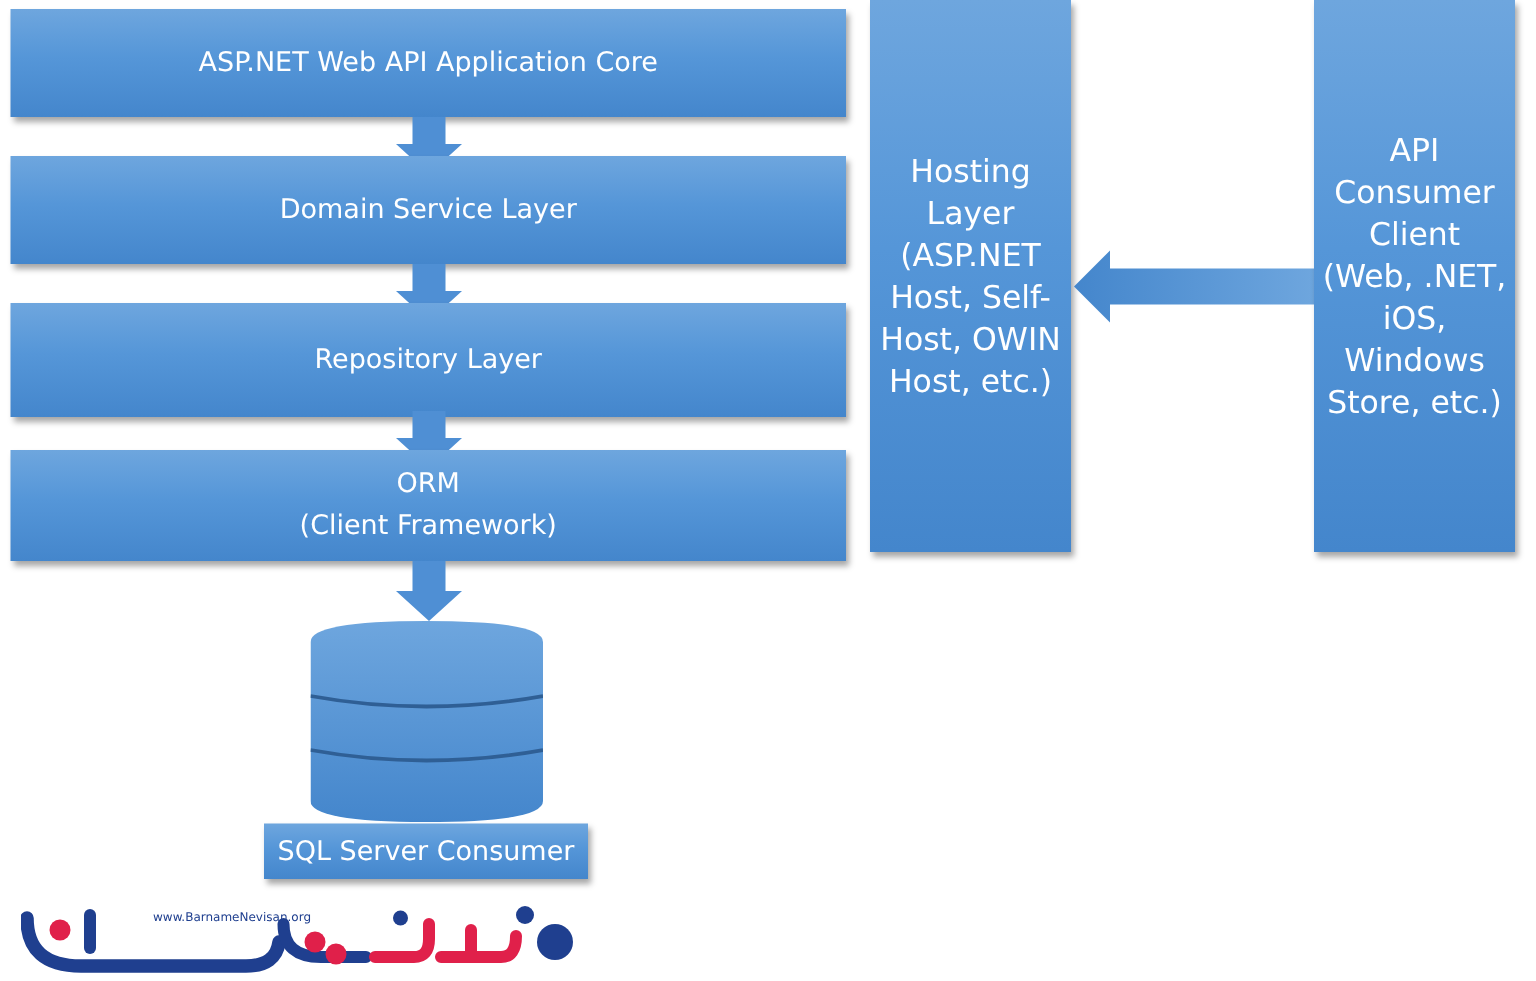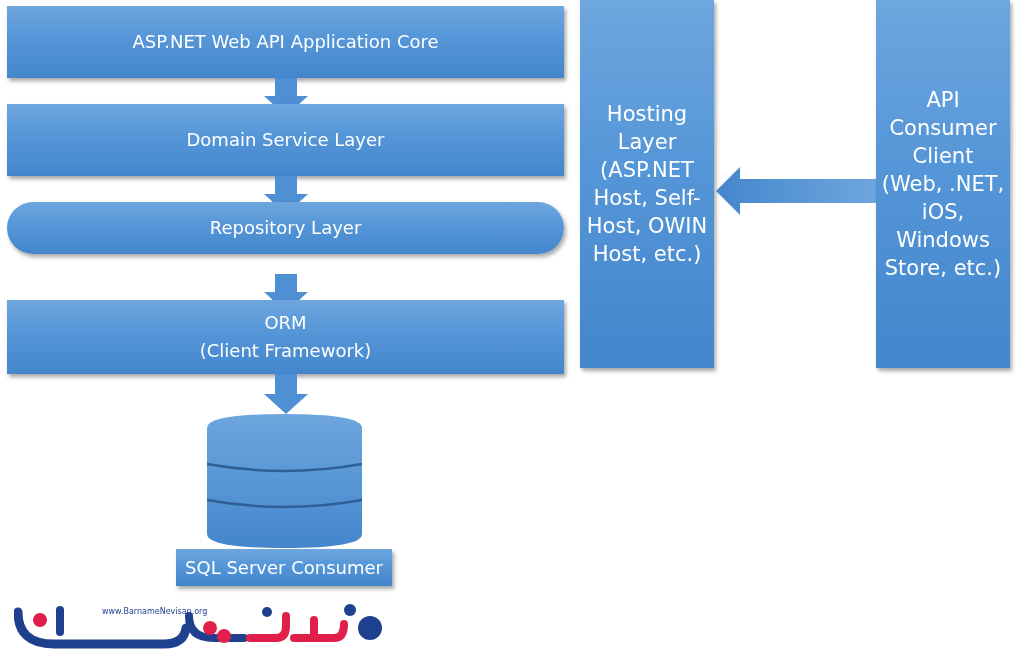--- a/index.html
+++ b/index.html
@@ -38,21 +38,21 @@
 </svg>
 
 <div class="box layer" style="top:104px;height:72px;">
   <span>Domain Service Layer</span>
 </div>
 
 <svg class="arrow-down" style="left:262px;top:176px;" width="48" height="40">
   <polygon points="13,0 35,0 35,18 46,18 24,38 2,18 13,18" fill="#4f8fd4"></polygon>
 </svg>
 
-<div class="box layer" style="top:202px;height:52px;border-radius:30px;">
+<div class="box layer" style="top:202px;height:76px;">
   <span>Repository Layer</span>
 </div>
 
 <svg class="arrow-down" style="left:262px;top:274px;" width="48" height="40">
   <polygon points="13,0 35,0 35,18 46,18 24,38 2,18 13,18" fill="#4f8fd4"></polygon>
 </svg>
 
 <div class="box layer" style="top:300px;height:74px;flex-direction:column;">
   <span>ORM</span>
   <span>(Client Framework)</span>

